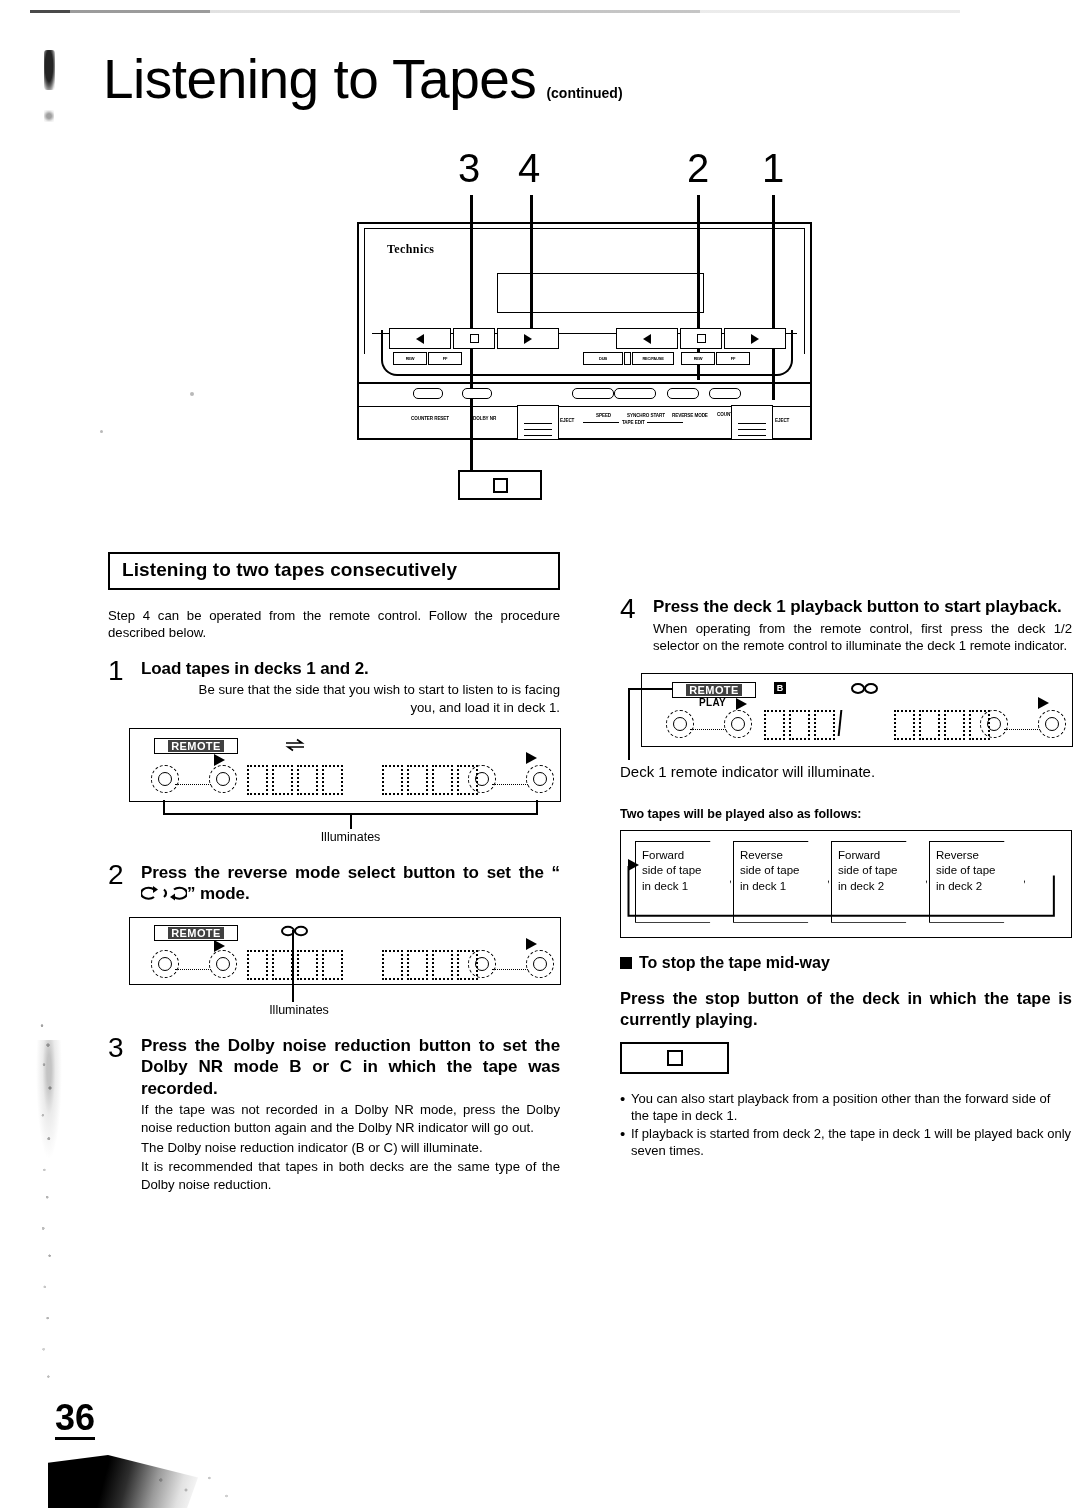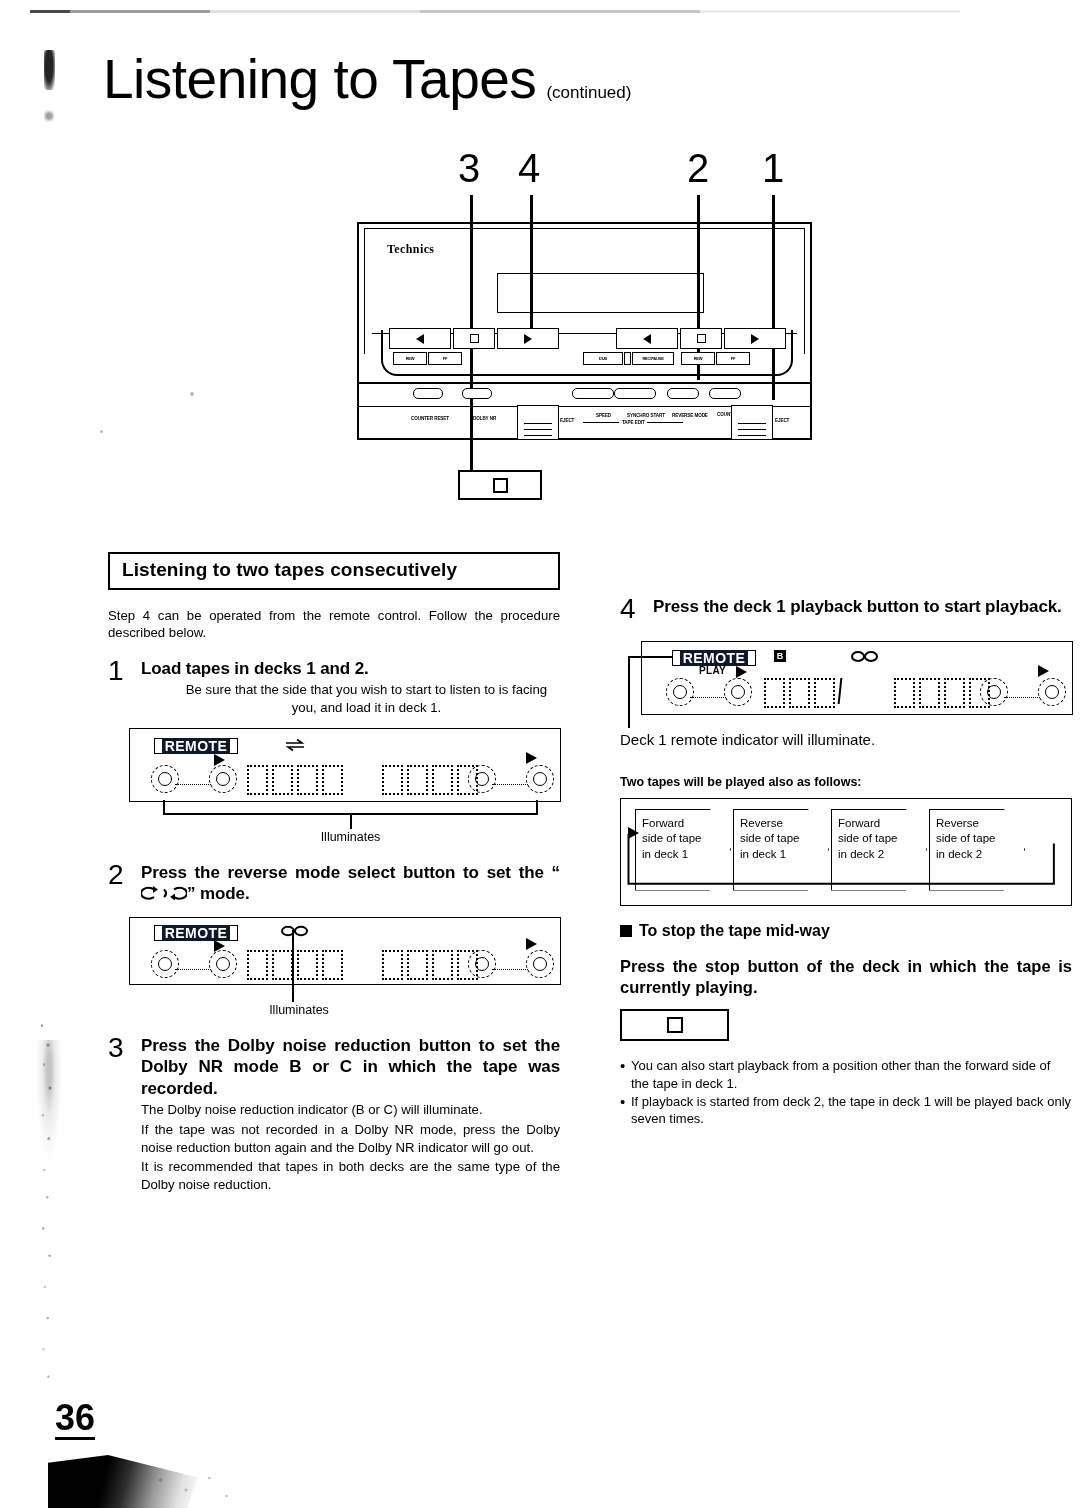--- a/index.html
+++ b/index.html
@@ -46,21 +46,21 @@
        radial-gradient(circle at 12% 30%, #666 0 1.4px, transparent 2px),
        radial-gradient(circle at 40% 55%, #888 0 1.2px, transparent 1.8px),
        radial-gradient(circle at 66% 25%, #999 0 1px, transparent 1.6px),
        radial-gradient(circle at 85% 70%, #aaa 0 1.1px, transparent 1.6px);}
   .scan-faint-dot{position:absolute;background:#b9b9b9;border-radius:50%;}
 
   
   .title-row{position:absolute;left:103px;top:52px;display:flex;align-items:baseline;}
   .title{font-size:55px;font-weight:400;letter-spacing:-.5px;line-height:1;
      font-family:"Liberation Sans", sans-serif;}
-  .title-sub{font-size:17px;font-weight:normal;margin-left:10px;}
+  .title-sub{font-size:14px;font-weight:bold;margin-left:10px;}
 
   
   .callout-num{position:absolute;font-size:40px;line-height:1;font-weight:400;}
   .leader{position:absolute;background:#000;width:3px;}
 
   
   .deck{position:absolute;left:357px;top:222px;width:455px;height:218px;}
   .deck-outer{position:absolute;inset:0;border:2px solid #000;}
   .deck-top{position:absolute;left:7px;top:6px;right:7px;height:125px;border:1px solid #000;border-bottom:none;}
   .technics{position:absolute;left:22px;top:13px;font-family:"Liberation Serif", serif;
@@ -97,26 +97,26 @@
   .col-r{position:absolute;left:620px;top:596px;width:452px;}
 
   .sect-head{border:2px solid #000;padding:5px 12px 7px;font-size:19px;font-weight:bold;letter-spacing:.1px;}
   .intro{font-size:13.2px;line-height:1.32;margin-top:17px;text-align:justify;}
   .step{display:flex;margin-top:16px;}
   .step-num{font-size:28px;line-height:.95;width:33px;flex:none;font-weight:400;}
   .step-body{flex:1;}
   .step-title{font-size:17px;font-weight:bold;line-height:1.27;letter-spacing:-.1px;}
   .step-title.just{text-align:justify;}
   .step-text{font-size:13.2px;line-height:1.33;margin-top:2px;text-align:justify;}
-  .step-text.nj{text-align:center;margin-left:32px;}
+  .step-text.nj{text-align:right;margin-left:32px;}
 
   
   .lcdpanel{position:relative;border:1.6px solid #000;background:#fff;}
   .remote-badge{position:absolute;border:1.6px solid #000;display:flex;align-items:center;justify-content:center;}
-  .remote-badge span{background:#0f172a;color:#fff;font-size:14px;font-weight:bold;letter-spacing:.4px;padding:0 3px;}
+  .remote-badge span{background:#404040;color:#fff;font-size:11px;font-weight:bold;letter-spacing:.4px;padding:0 3px;}
   .play-word{position:absolute;font-size:10px;font-weight:bold;letter-spacing:.3px;}
   .play-tri{position:absolute;width:0;height:0;border-top:6px solid transparent;border-bottom:6px solid transparent;border-left:11px solid #000;}
   .dolby-b{position:absolute;width:12px;height:12px;background:#000;color:#fff;font-size:9px;
      font-weight:bold;display:flex;align-items:center;justify-content:center;}
   .reel{position:absolute;width:26px;height:26px;border:1.6px dashed #000;border-radius:50%;
      display:flex;align-items:center;justify-content:center;}
   .reel::after{content:"";width:12px;height:12px;border:1.8px solid #000;border-radius:50%;}
   .reel-link{position:absolute;height:0;border-top:1.6px dotted #000;}
   .digits{position:absolute;display:flex;gap:4px;}
   .dig{width:17px;height:26px;border:2px dotted #000;}
@@ -371,33 +371,34 @@
         <div class="play-tri" style="left:396px;top:20px;"></div>
       </div>
       <div class="illum-line" style="position:absolute;left:163px;top:13px;width:2px;height:72px;"></div>
       <div class="illum-label" style="position:absolute;left:0;top:86px;width:340px;">Illuminates</div>
     </div>
 
     <div class="step" style="margin-top:52px;">
       <div class="step-num">3</div>
       <div class="step-body">
         <div class="step-title just">Press the Dolby noise reduction button to set the Dolby NR mode B or C in which the tape was recorded.</div>
+        <div class="step-text">If the tape was not recorded in a Dolby NR mode, press the Dolby noise reduction button again and the Dolby NR indicator will go out.</div>
         <div class="step-text">The Dolby noise reduction indicator (B or C) will illuminate.</div>
-        <div class="step-text">If the tape was not recorded in a Dolby NR mode, press the Dolby noise reduction button again and the Dolby NR indicator will go out.</div>
         <div class="step-text">It is recommended that tapes in both decks are the same type of the Dolby noise reduction.</div>
       </div>
     </div>
   </div>
 
   <div class="col-r">
 
     <div class="step" style="margin-top:0;">
       <div class="step-num">4</div>
       <div class="step-body">
         <div class="step-title just">Press the deck 1 playback button to start playback.</div>
+        <div class="step-text">When operating from the remote control, first press the deck 1/2 selector on the remote control to illuminate the deck 1 remote indicator.</div>
       </div>
     </div>
 
     <div style="position:relative;margin:18px 0 0 21px;width:430px;height:72px;">
       <div class="lcdpanel" style="width:100%;height:100%;">
         <div class="remote-badge" style="left:30px;top:8px;width:82px;height:14px;">
           <span>REMOTE</span>
         </div>
         <div class="dolby-b" style="left:132px;top:8px;">B</div>
         <svg style="position:absolute;left:208px;top:8px;" width="30" height="13" viewBox="0 0 30 13">

